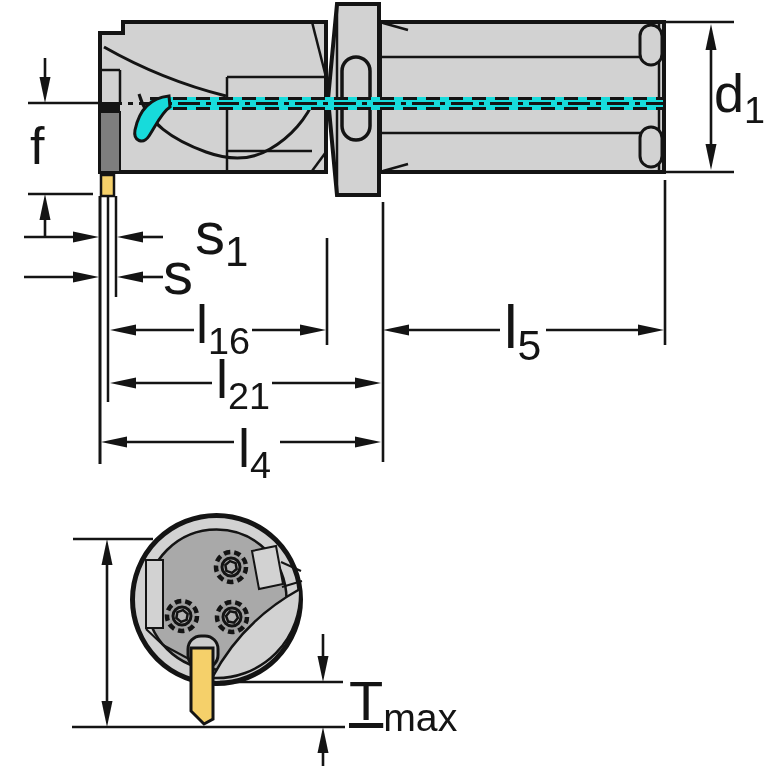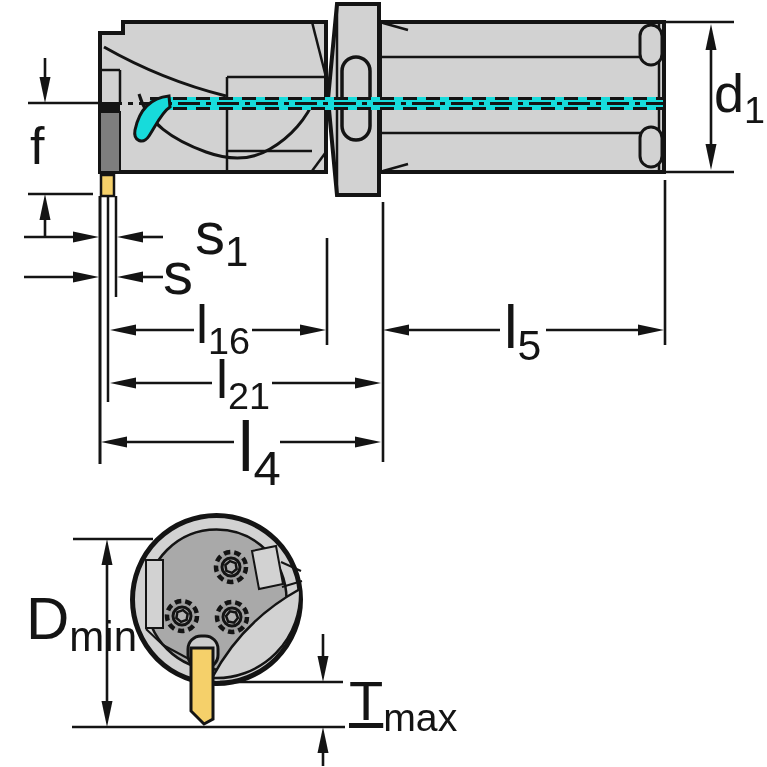--- a/index.html
+++ b/index.html
@@ -7,21 +7,21 @@
          font-family:"Liberation Sans", sans-serif;color:#141414;}
   .stage svg{position:absolute;left:0;top:0;}
   .dim-label{position:absolute;line-height:0.95;white-space:nowrap;color:#141414;}
   .dim-label .sub{font-size:0.70em;vertical-align:-0.28em;}
   .lbl-f   {left:30px;  top:122px; font-size:52px;}
   .lbl-s1  {left:163px; top:205px; font-size:60px;margin-left:32px;}
   .lbl-s   {left:163px; top:245px; font-size:60px;}
   .lbl-l16 {left:196px; top:299px; font-size:54px;text-align:right;}
   .lbl-l5  {left:504px; top:299px; font-size:61px;}
   .lbl-l21 {left:216px; top:354px; font-size:54px;}
-  .lbl-l4  {left:238px; top:414px; font-size:70px;}
+  .lbl-l4  {left:238px; top:423px; font-size:54px;}
   .lbl-d1  {left:686px; top:68px;  font-size:54px;margin-left:28px;}
   .lbl-dmin{left:26px;  top:590px; font-size:60px;}
   .lbl-tmax{left:349px; top:674px; font-size:56px;text-decoration:underline;}
 </style>
 </head>
 <body>
 
 <div class="stage">
 
 <svg width="767" height="767" viewBox="0 0 767 767">
@@ -194,16 +194,15 @@
 </svg>
 
 <div class="dim-label lbl-f"><span>f</span><span class="sub"></span></div>
 <div class="dim-label lbl-s1"><span>s</span><span class="sub">1</span></div>
 <div class="dim-label lbl-s"><span>s</span><span class="sub"></span></div>
 <div class="dim-label lbl-l16"><span>l</span><span class="sub">16</span></div>
 <div class="dim-label lbl-l5"><span>l</span><span class="sub">5</span></div>
 <div class="dim-label lbl-l21"><span>l</span><span class="sub">21</span></div>
 <div class="dim-label lbl-l4"><span>l</span><span class="sub">4</span></div>
 <div class="dim-label lbl-d1"><span>d</span><span class="sub">1</span></div>
-<div class="dim-label lbl-dmin"><span>D</span><span class="sub">min</span></div>
 <div class="dim-label lbl-tmax"><span>T</span><span class="sub">max</span></div>
 
 </div>
 
 </body></html>

